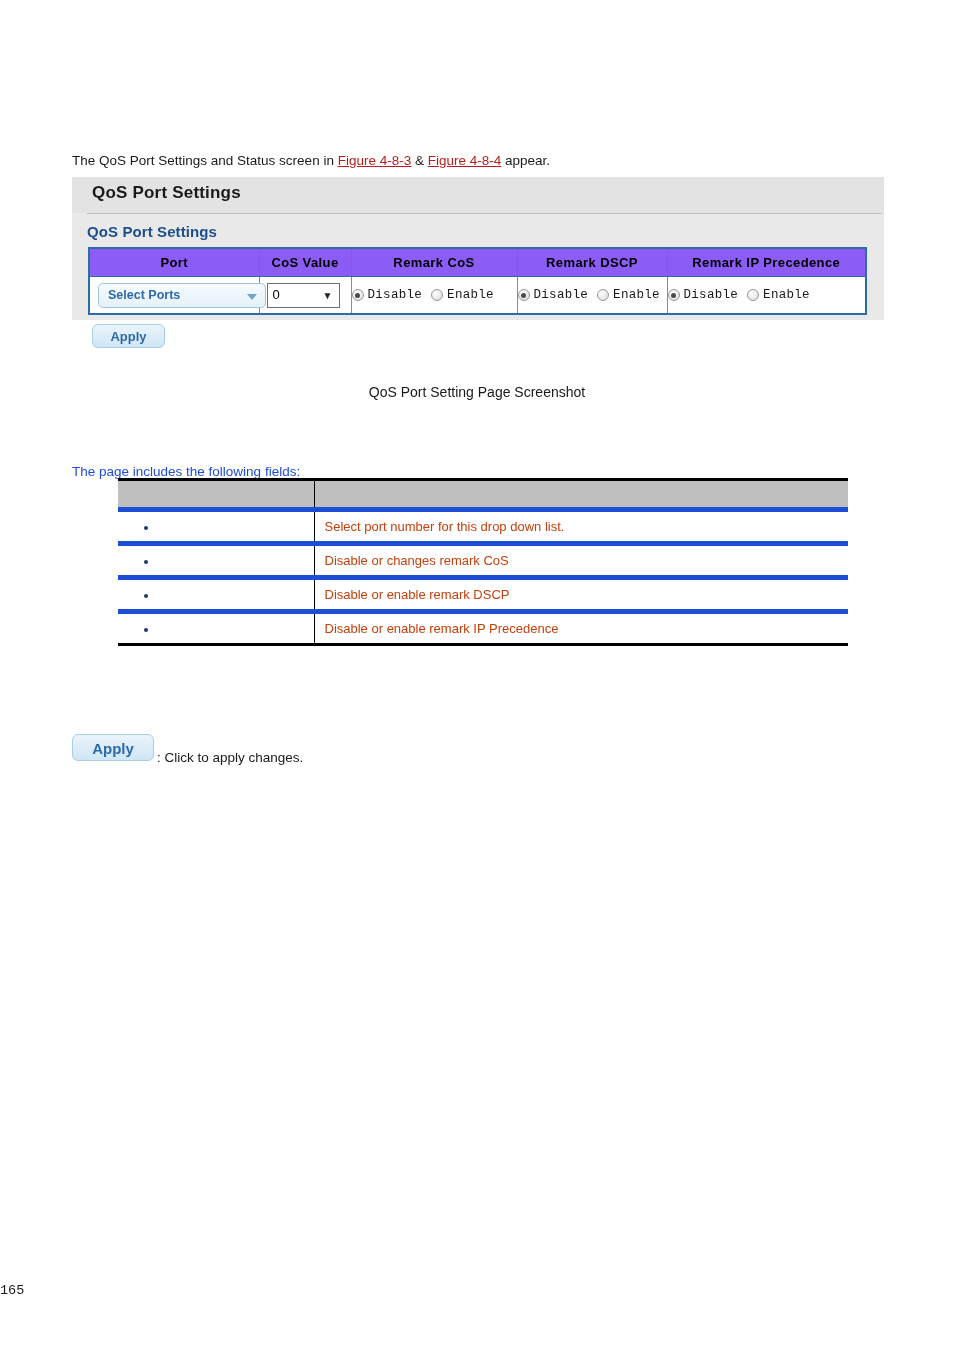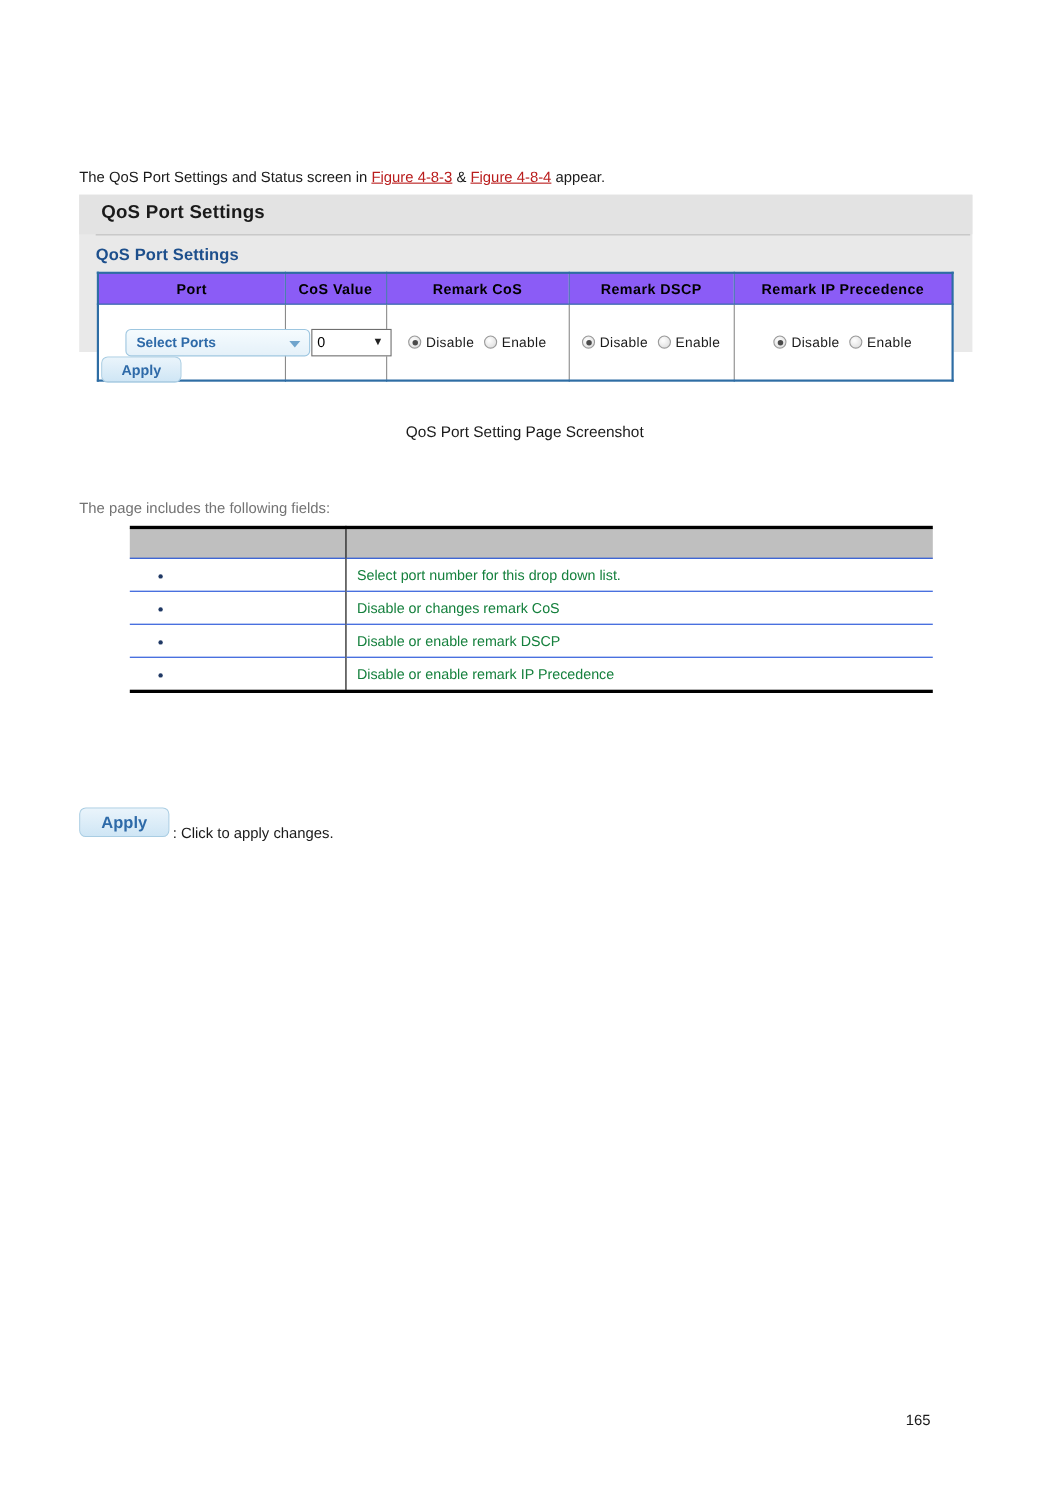--- a/index.html
+++ b/index.html
@@ -96,21 +96,21 @@
     border-bottom: 1px solid #2e6da4;
     text-align: center;
     letter-spacing: 0.4px;
     padding: 0;
   }
   .qtable th:last-child { border-right: none; }
   .qtable td {
     background: #ffffff;
     height: 36px;
     border-right: 1px solid #8a8a8a;
-    padding: 16px;
+    padding: 0;
     vertical-align: middle;
   }
   .qtable td:last-child { border-right: none; }
 
   
   .portsel {
     margin-left: 8px;
     width: 168px;
     height: 25px;
     border: 1px solid #9dc6e0;
@@ -160,22 +160,22 @@
     top: 7px;
     font-size: 10px;
     color: #222222;
     line-height: 10px;
   }
 
   
   .radiogroup {
     display: flex;
     align-items: center;
-    justify-content: center;
     gap: 9px;
+    font-family: Liberation Mono, monospace;
   }
   .radio-item {
     display: flex;
     align-items: center;
     gap: 4px;
   }
   .radio-dot {
     width: 12px;
     height: 12px;
     border-radius: 50%;
@@ -227,23 +227,23 @@
     top: 384px;
     width: 954px;
     text-align: center;
     font-size: 14px;
     color: #1a1a1a;
   }
 
   .fields-intro {
     position: absolute;
     left: 72px;
-    top: 454px;
+    top: 464px;
     font-size: 13.5px;
-    color: #737373;
+    color: #1d4ed8;
   }
 
   
   .ftable {
     position: absolute;
     left: 118px;
     top: 478px;
     width: 730px;
     border-collapse: collapse;
     table-layout: fixed;
@@ -254,25 +254,25 @@
   .ftable th {
     background: #bfbfbf;
     height: 26px;
     border-right: 1px solid #000000;
     border-top: 1px solid #000000;
     padding: 0;
   }
   .ftable th:last-child { border-right: none; }
   .ftable td {
     height: 29px;
-    border-top: 1px solid #1d4ed8;
+    border-top: 5px solid #1d4ed8;
     border-right: 1px solid #000000;
     padding: 0 0 0 10px;
     font-size: 13px;
-    color: #15803d;
+    color: #c2410c;
     vertical-align: middle;
     margin-left: 36px;
   }
   .ftable td:last-child { border-right: none; }
   .bullet-cell {
     padding-left: 0;
     text-align: left;
   }
   .bullet {
     display: inline-block;
@@ -308,23 +308,24 @@
     font-size: 13.5px;
     color: #1a1a1a;
   }
 
   
   .page-number {
     position: absolute;
     left: 0;
     top: 1283px;
     width: 846px;
-    text-align: right;
+    text-align: left;
     font-size: 13.5px;
     color: #1a1a1a;
+    font-family: Liberation Mono, monospace;
   }
 </style>
 </head>
 <body>
 
 <div class="intro-line">
   <span>The QoS Port Settings and Status screen in </span><a class="link-blue" href="#">Figure 4-8-3</a><span> &amp; </span><a class="link-blue" href="#">Figure 4-8-4</a><span> appear.</span>
 </div>
 
 <div class="panel">

